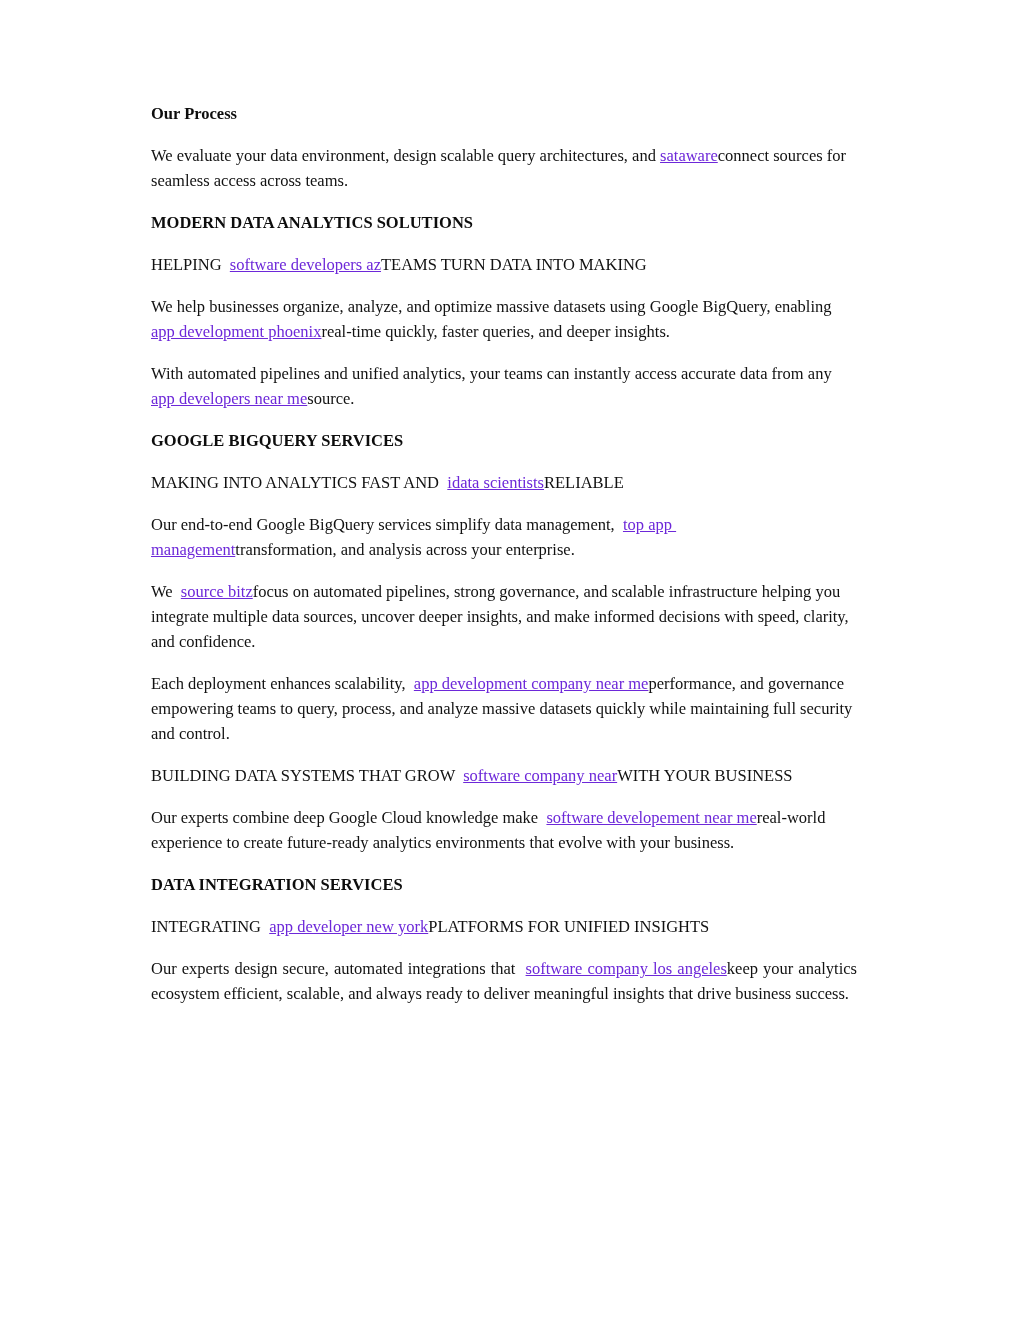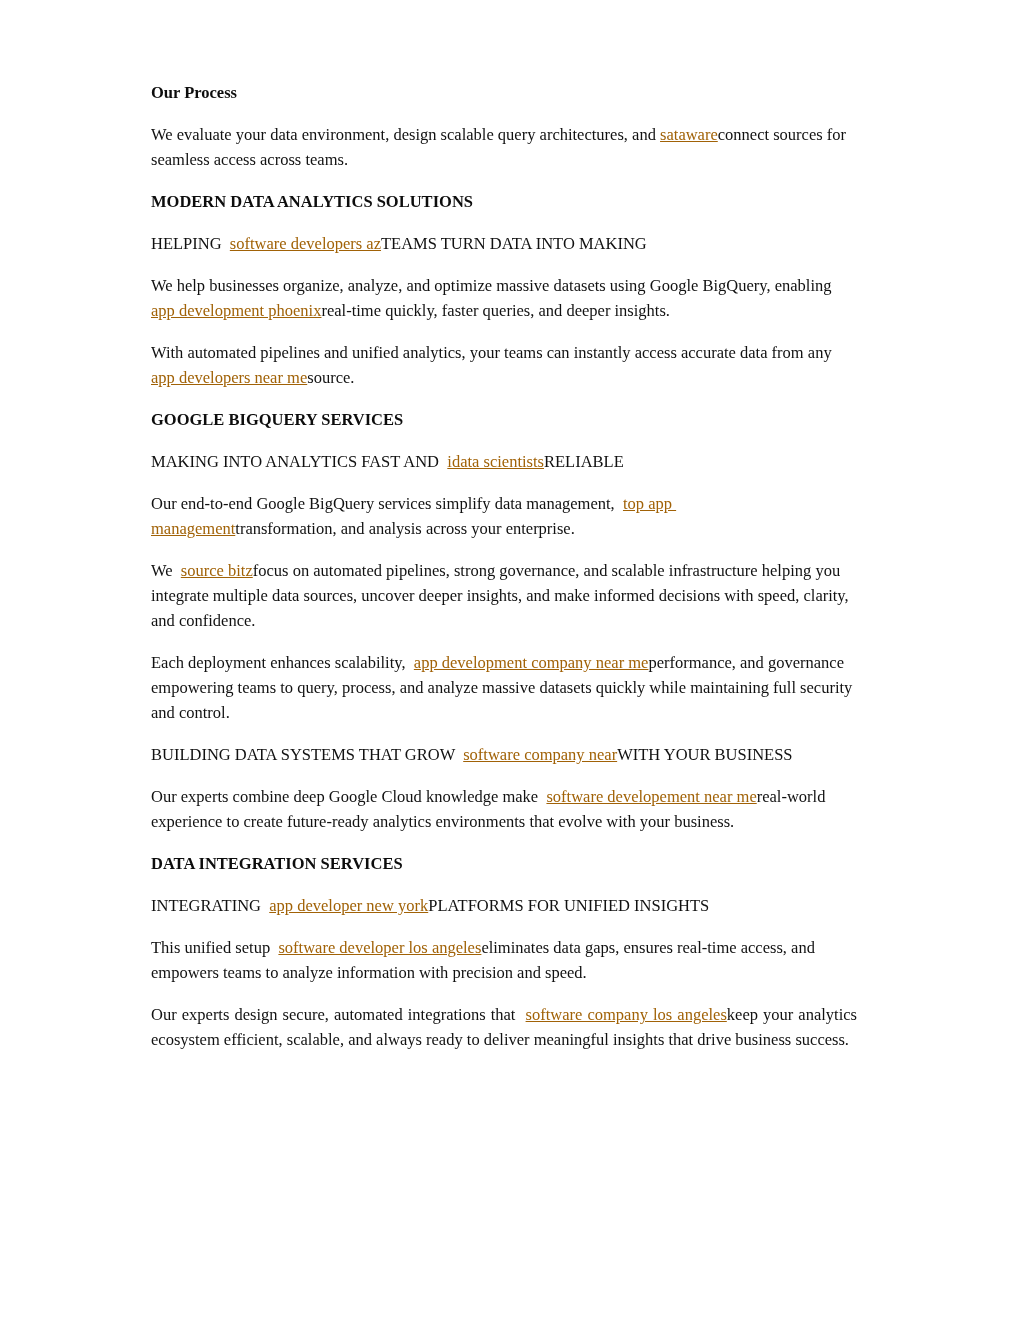--- a/index.html
+++ b/index.html
@@ -11,37 +11,37 @@
     width: 1024px;
     height: 1325px;
     overflow: hidden;
     font-family: "Liberation Serif", "DejaVu Serif", serif;
     color: #111111;
   }
   .page {
     box-sizing: border-box;
     width: 1008px;
     height: 1325px;
-    padding: 80px 151px 0 151px;
+    padding: 101px 151px 0 151px;
     background: #ffffff;
   }
   .doc p, .doc h2 {
     margin: 0 0 17px 0;
     font-size: 16.5px;
     line-height: 25px;
     white-space: pre-wrap;
   }
   .doc h2 {
     font-weight: 700;
     color: #0d0d0d;
   }
   .doc p { font-weight: 400; }
   .doc p.justify { text-align: justify; }
   .doc a.inline-link {
-    color: #a16207;
+    color: #6d28d9;
     text-decoration: underline;
     cursor: pointer;
   }
 </style>
 </head>
 <body>
 
 <div class="page">
   <div class="doc" id="doc-root">
       <h2><span>Our Process</span></h2>
@@ -52,16 +52,15 @@
       <p><span>With automated pipelines and unified analytics, your teams can instantly access accurate data from any  </span><a class="inline-link" href="#">app developers near me</a><span>source.</span></p>
       <h2><span>GOOGLE BIGQUERY SERVICES</span></h2>
       <p><span>MAKING INTO ANALYTICS FAST AND  </span><a class="inline-link" href="#">idata scientists</a><span>RELIABLE</span></p>
       <p><span>Our end-to-end Google BigQuery services simplify data management,  </span><a class="inline-link" href="#">top app management</a><span>transformation, and analysis across your enterprise.</span></p>
       <p><span>We  </span><a class="inline-link" href="#">source bitz</a><span>focus on automated pipelines, strong governance, and scalable infrastructure helping you integrate multiple data sources, uncover deeper insights, and make informed decisions with speed, clarity, and confidence.</span></p>
       <p><span>Each deployment enhances scalability,  </span><a class="inline-link" href="#">app development company near me</a><span>performance, and governance empowering teams to query, process, and analyze massive datasets quickly while maintaining full security and control.</span></p>
       <p><span>BUILDING DATA SYSTEMS THAT GROW  </span><a class="inline-link" href="#">software company near</a><span>WITH YOUR BUSINESS</span></p>
       <p><span>Our experts combine deep Google Cloud knowledge make  </span><a class="inline-link" href="#">software developement near me</a><span>real-world experience to create future-ready analytics environments that evolve with your business.</span></p>
       <h2><span>DATA INTEGRATION SERVICES</span></h2>
       <p><span>INTEGRATING  </span><a class="inline-link" href="#">app developer new york</a><span>PLATFORMS FOR UNIFIED INSIGHTS</span></p>
-      <p><span>This unified setup  </span><a class="inline-link" href="#">software developer los angeles</a><span>eliminates data gaps, ensures real-time access, and empowers teams to analyze information with precision and speed.</span></p>
       <p class="justify"><span>Our experts design secure, automated integrations that  </span><a class="inline-link" href="#">software company los angeles</a><span>keep your analytics ecosystem efficient, scalable, and always ready to deliver meaningful insights that drive business success.</span></p>
     </div>
 </div>
 
 </body></html>

